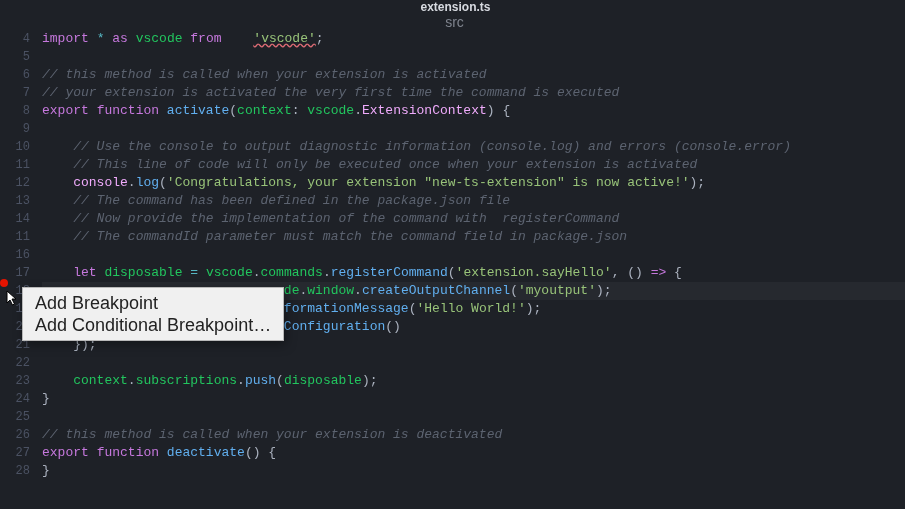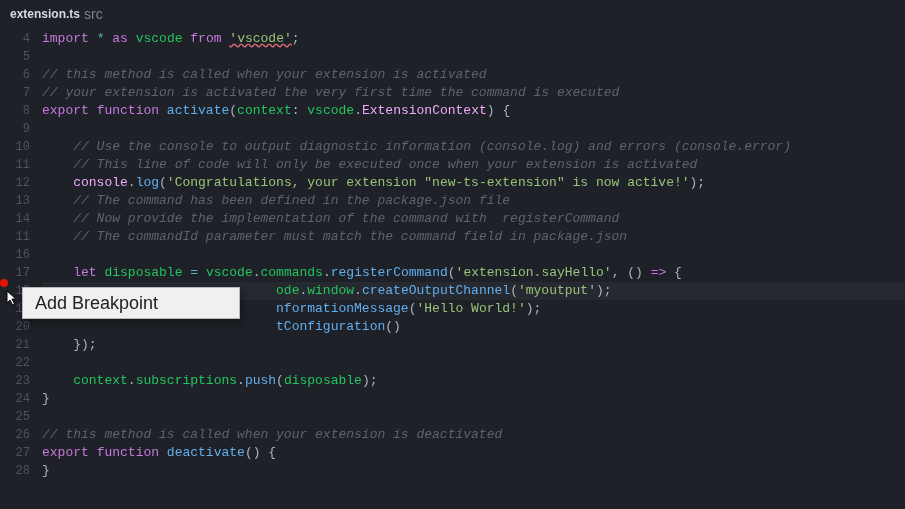--- a/index.html
+++ b/index.html
@@ -11,20 +11,21 @@
       font-size: 13px;
       overflow: hidden;
       position: relative;
     }
     .tab-bar {
       height: 28px;
       display: flex;
       align-items: center;
       padding-left: 4px;
       background: #1e2127;
+      flex-direction: column;
     }
     .tab-title {
       color: #d7dae0;
       font-weight: bold;
       font-size: 12px;
       padding: 0 4px 0 6px;
       font-family: -apple-system, "Segoe UI", sans-serif;
     }
     .tab-sub {
       color: #7f848e;
@@ -47,21 +48,21 @@
       flex: 1;
       padding-top: 2px;
       color: #abb2bf;
       white-space: pre;
     }
     .line { height: 18px; line-height: 18px; }
     .hl { background: rgba(255,255,255,0.04); }
     .kw { color: #c678dd; }
     .cm { color: #5c6370; font-style: italic; }
     .str { color: #98c379; text-align: center; }
-    .str-underline { color: #98c379; text-decoration: underline wavy #e06c75; text-decoration-skip-ink: none; }
+    .str-underline { color: #98c379; text-decoration: underline wavy #e06c75; text-decoration-skip-ink: none; margin-left: 24px; }
     .fn { color: #61afef; }
     .cls { color: #f0abfc; }
     .var { color: #22c55e; }
     .pn { color: #abb2bf; }
     .op { color: #56b6c2; }
     .arrow { color: #c678dd; }
     .breakpoint-dot {
       position: absolute;
       width: 8px; height: 8px;
       background: #e51400;
@@ -132,13 +133,14 @@
 </div>
 
 <div class="breakpoint-dot"></div>
 
 <svg class="cursor" viewBox="0 0 12 18">
   <path d="M1 1 L1 13 L4 10 L6.5 15 L8.5 14 L6 9 L10 9 Z" fill="#fff" stroke="#000" stroke-width="1"></path>
 </svg>
 
 <div class="context-menu">
   <div class="item">Add Breakpoint</div>
+  <div class="item">Add Conditional Breakpoint…</div>
 </div>
 
 </body></html>

